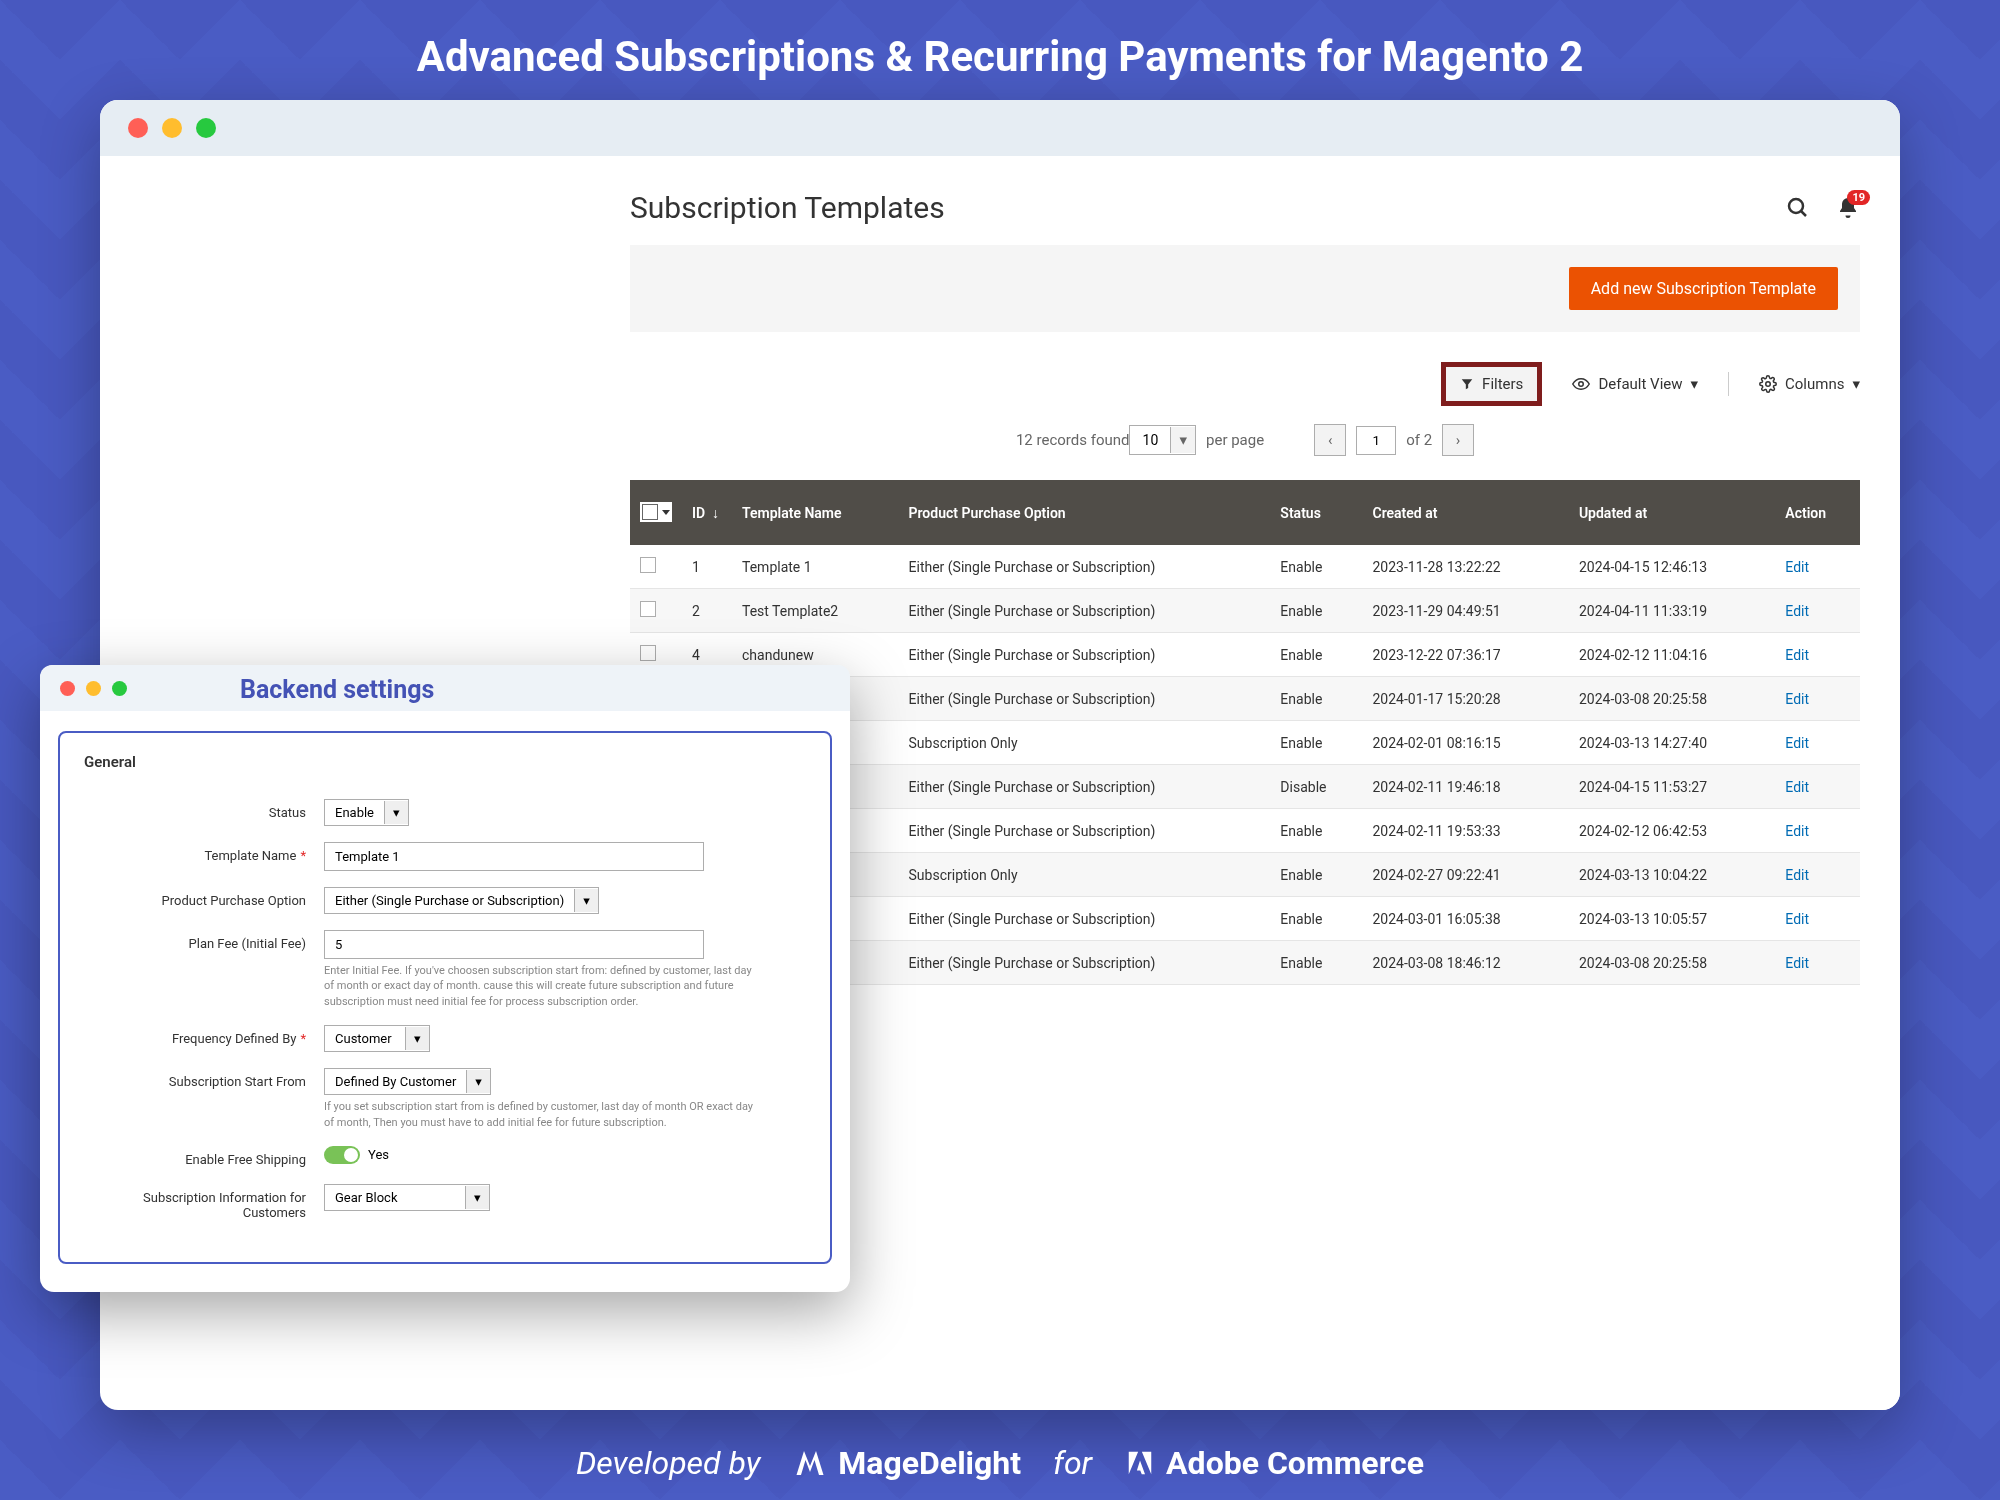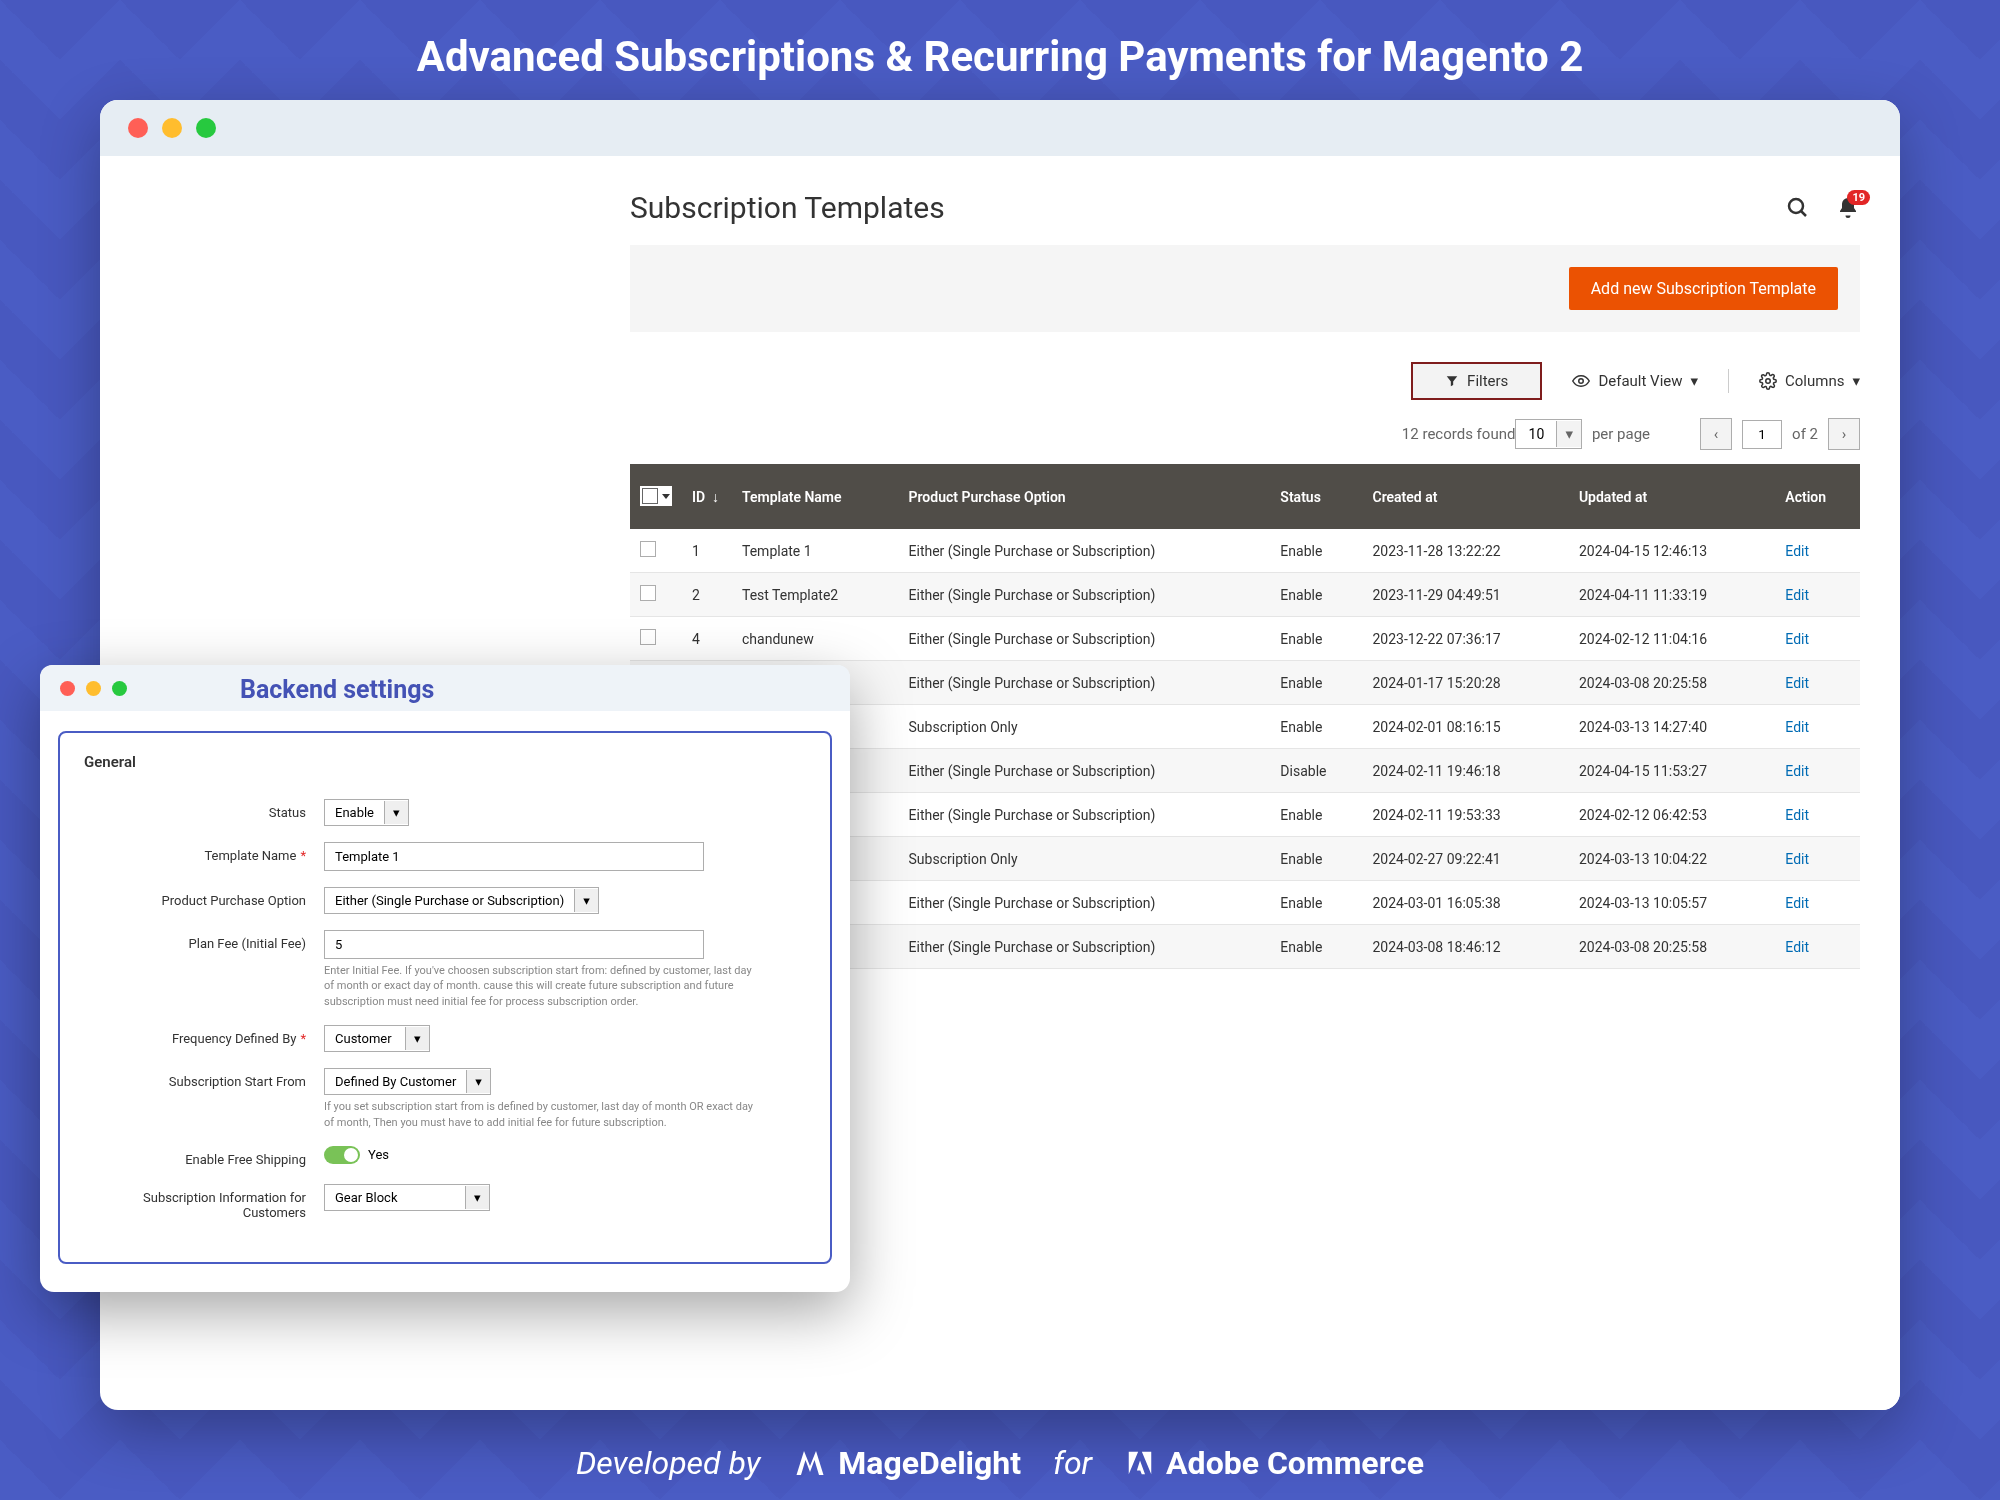--- a/index.html
+++ b/index.html
@@ -14,24 +14,24 @@
 .tl-red{background:#ff5f56}.tl-yellow{background:#ffbd2e}.tl-green{background:#27c93f}
 .main-content{position:absolute;top:56px;left:490px;right:0;bottom:0;background:#fff;padding:34px 40px}
 .page-header{display:flex;justify-content:space-between;align-items:center;margin-bottom:20px}
 .page-title{font-size:30px;font-weight:400;color:#333}
 .header-icons{display:flex;gap:26px;align-items:center}
 .search-icon,.bell-icon{position:relative;cursor:pointer}
 .badge{position:absolute;top:-6px;right:-10px;background:#e22626;color:#fff;font-size:11px;font-weight:700;border-radius:10px;padding:1px 5px;min-width:18px;text-align:center}
 .action-bar{background:#f5f5f5;padding:22px;display:flex;justify-content:flex-end;margin-bottom:30px}
 .btn-primary{background:#eb5202;color:#fff;border:none;padding:12px 22px;font-size:16px;font-weight:400;cursor:pointer;border-radius:2px}
 .toolbar{display:flex;justify-content:flex-end;gap:30px;align-items:center;margin-bottom:18px;font-size:15px;color:#333}
-.filter-btn{background:#f3f3f3;border:2px solid #7f1d1d;padding:8px 32px;display:flex;align-items:center;gap:8px;cursor:pointer}
+.filter-btn{background:#f3f3f3;border:5px solid #7f1d1d;padding:8px 14px;display:flex;align-items:center;gap:8px;cursor:pointer}
 .tool-item{display:flex;align-items:center;gap:8px;cursor:pointer}
 .divider{width:1px;height:24px;background:#ccc}
-.records-row{display:flex;justify-content:flex-end;align-items:center;margin-bottom:14px;font-size:15px;color:#666}
+.records-row{display:flex;justify-content:center;align-items:center;margin-bottom:24px;font-size:15px;color:#666}
 .pager{display:flex;align-items:center;gap:10px}
 .pager-select{display:flex;align-items:center;border:1px solid #adadad}
 .pager-select input{width:40px;border:none;text-align:center;padding:6px 4px;font-size:14px}
 .pager-select .caret{border-left:1px solid #adadad;padding:4px 8px;background:#f3f3f3}
 .pg-btn{width:32px;height:32px;border:1px solid #adadad;background:#f3f3f3;display:flex;align-items:center;justify-content:center;cursor:pointer}
 .page-input{width:40px;text-align:center;border:1px solid #adadad;padding:6px 4px}
 table{width:100%;border-collapse:collapse;font-size:14px}
 thead{background:#504d48;color:#fff}
 th{text-align:left;padding:22px 10px;font-weight:600;font-size:14px}
 th.check{width:44px}

